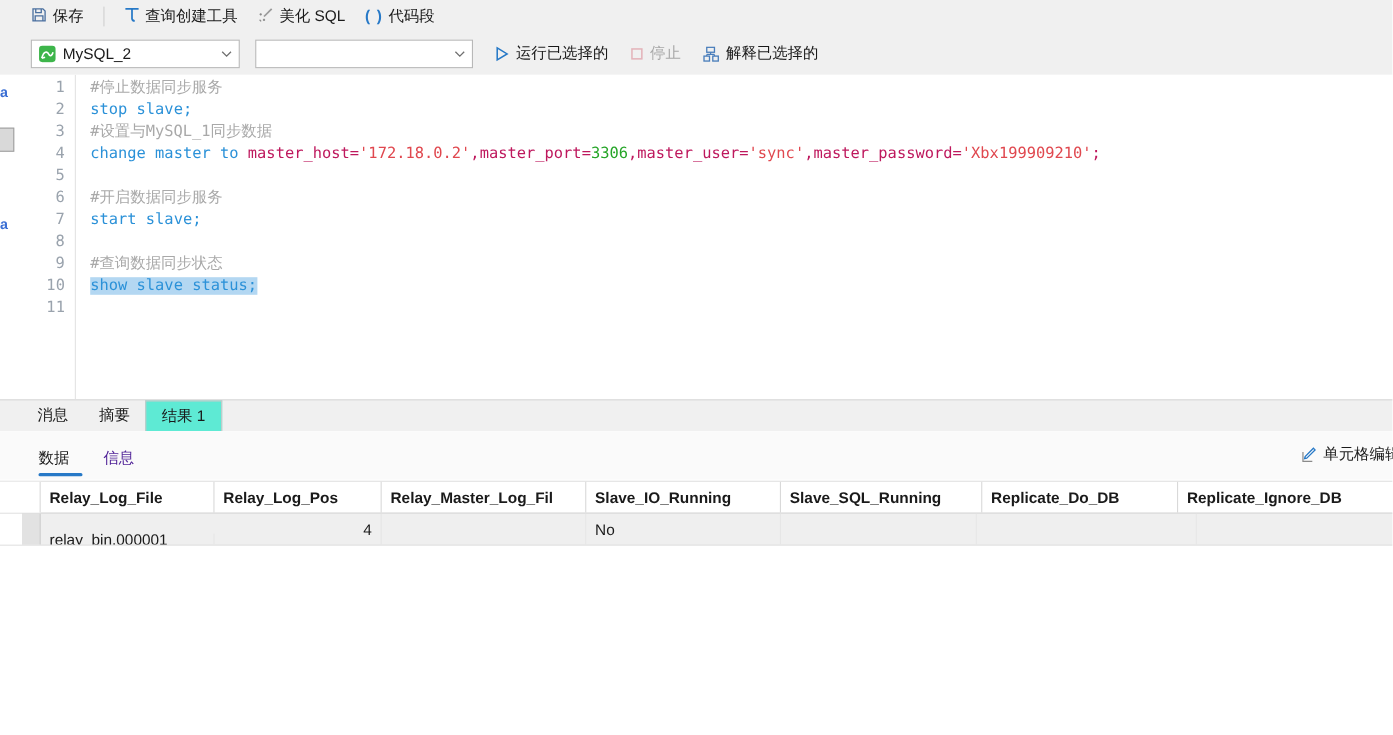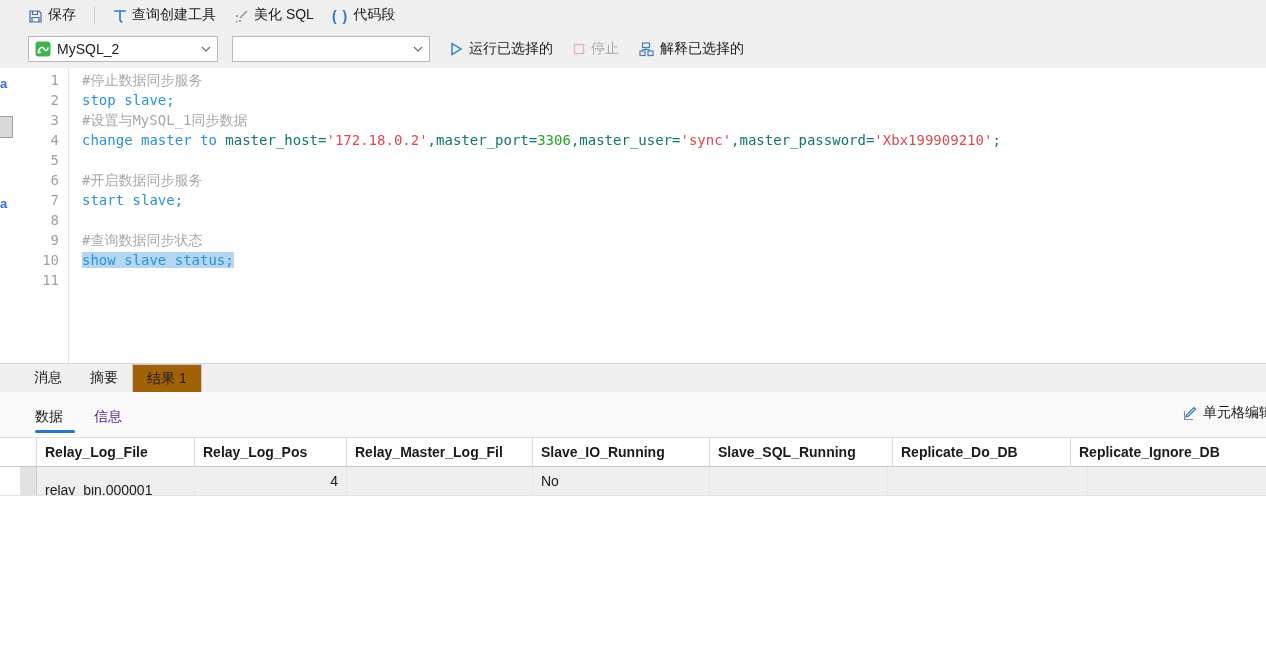--- a/index.html
+++ b/index.html
@@ -2,21 +2,21 @@
 <html><head>
 <meta charset="utf-8">
 <style>
   * { margin:0; padding:0; box-sizing:border-box; }
   html,body { width:1266px; height:668px; overflow:hidden; }
   body { font-family:"Liberation Sans", sans-serif; font-size:14px; color:#1a1a1a; background:#fff; position:relative; }
 
   
   .toolbar1 { position:absolute; left:0; top:0; width:1266px; height:30px; background:#f0f0f0;
               display:flex; align-items:center; padding-left:28px; gap:18px; }
-  .tb-item { display:flex; align-items:flex-end; gap:5px; cursor:default; white-space:nowrap; }
+  .tb-item { display:flex; align-items:flex-start; gap:5px; cursor:default; white-space:nowrap; }
   .tb-sep { width:1px; height:18px; background:#cfcfcf; }
   .icon { display:inline-flex; align-items:center; justify-content:center; }
   .paren-icon { color:#2779c7; font-weight:bold; font-size:14px; letter-spacing:1px; }
 
   
   .toolbar2 { position:absolute; left:0; top:30px; width:1266px; height:38px; background:#f0f0f0;
               display:flex; align-items:center; padding-left:28px; gap:8px; }
   .combo { height:26px; background:#fff; border:1px solid #b8b8b8; display:flex; align-items:center;
            padding:0 6px; gap:6px; }
   .combo-conn { width:190px; }
@@ -31,30 +31,30 @@
   .artifact-a { position:absolute; left:0; width:14px; font:bold 13px "Liberation Sans",sans-serif; color:#3b6fd4; }
   .artifact-box { position:absolute; left:-4px; top:48px; width:17px; height:22px; background:#d9d9d9; border:1px solid #a0a0a0; }
   .gutter { position:absolute; left:18px; top:2px; width:50px; text-align:right; padding-right:9px;
             font-family:"DejaVu Sans Mono", monospace; font-size:14px; line-height:20px; color:#9aa3ad; }
   .gutter-border { position:absolute; left:68px; top:0; width:1px; height:295px; background:#e3e3e3; }
   .code { position:absolute; left:82px; top:2px; right:0;
           font-family:"DejaVu Sans Mono", monospace; font-size:14px; line-height:20px; white-space:pre; }
   .code-line { height:20px; }
   .tk-comment { color:#a9a9a9; }
   .tk-keyword { color:#2b91d8; }
-  .tk-plain   { color:#0f766e;text-align:right; }
+  .tk-plain   { color:#be185d;text-align:right; }
   .tk-string  { color:#e0484f; }
   .tk-number  { color:#26a528;margin-top:21px; }
   .sel { background:#b3d7f2; }
 
   
   .tabstrip { position:absolute; left:0; top:363px; width:1266px; height:29px; background:#f0f0f0;
               border-top:1px solid #d8d8d8; display:flex; align-items:stretch; padding-left:20px; }
   .rtab { display:flex; align-items:center; padding:0 14px; cursor:default; }
-  .rtab.active { background:#a16207; border:1px solid #c9c9c9; border-bottom:none; position:relative; top:0; }
+  .rtab.active { background:#5eead4; border:1px solid #c9c9c9; border-bottom:none; position:relative; top:0; }
 
   
   .results { position:absolute; left:0; top:392px; width:1266px; height:276px; background:#fff; }
   .subtabrow { position:absolute; left:0; top:0; width:1266px; height:44px; background:#fafafa; }
   .subtab { position:absolute; top:12px; height:26px; display:flex; align-items:center; padding:0 6px; }
   .subtab-data { left:29px; }
   .subtab-info { left:88px; color:#4c1d95;font-family:Liberation Mono, monospace; }
   .subtab-underline { position:absolute; left:35px; top:38px; width:40px; height:3px; background:#2779c7; border-radius:2px; }
   .cell-edit { position:absolute; left:1183px; top:12px; display:flex; align-items:center; gap:5px; white-space:nowrap; }
 

